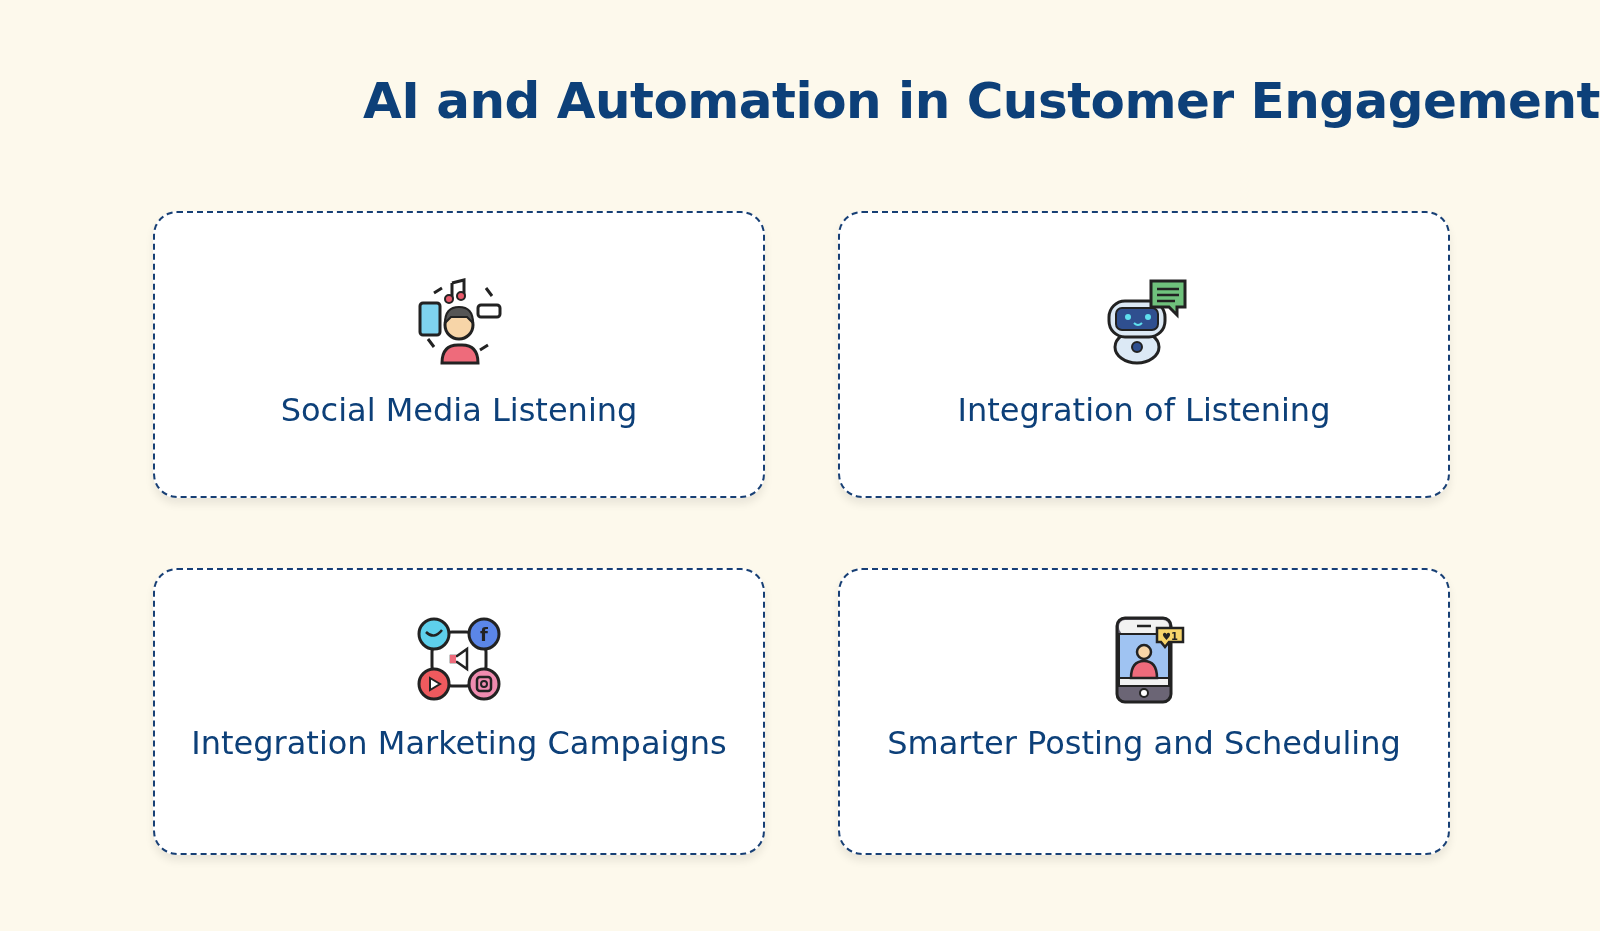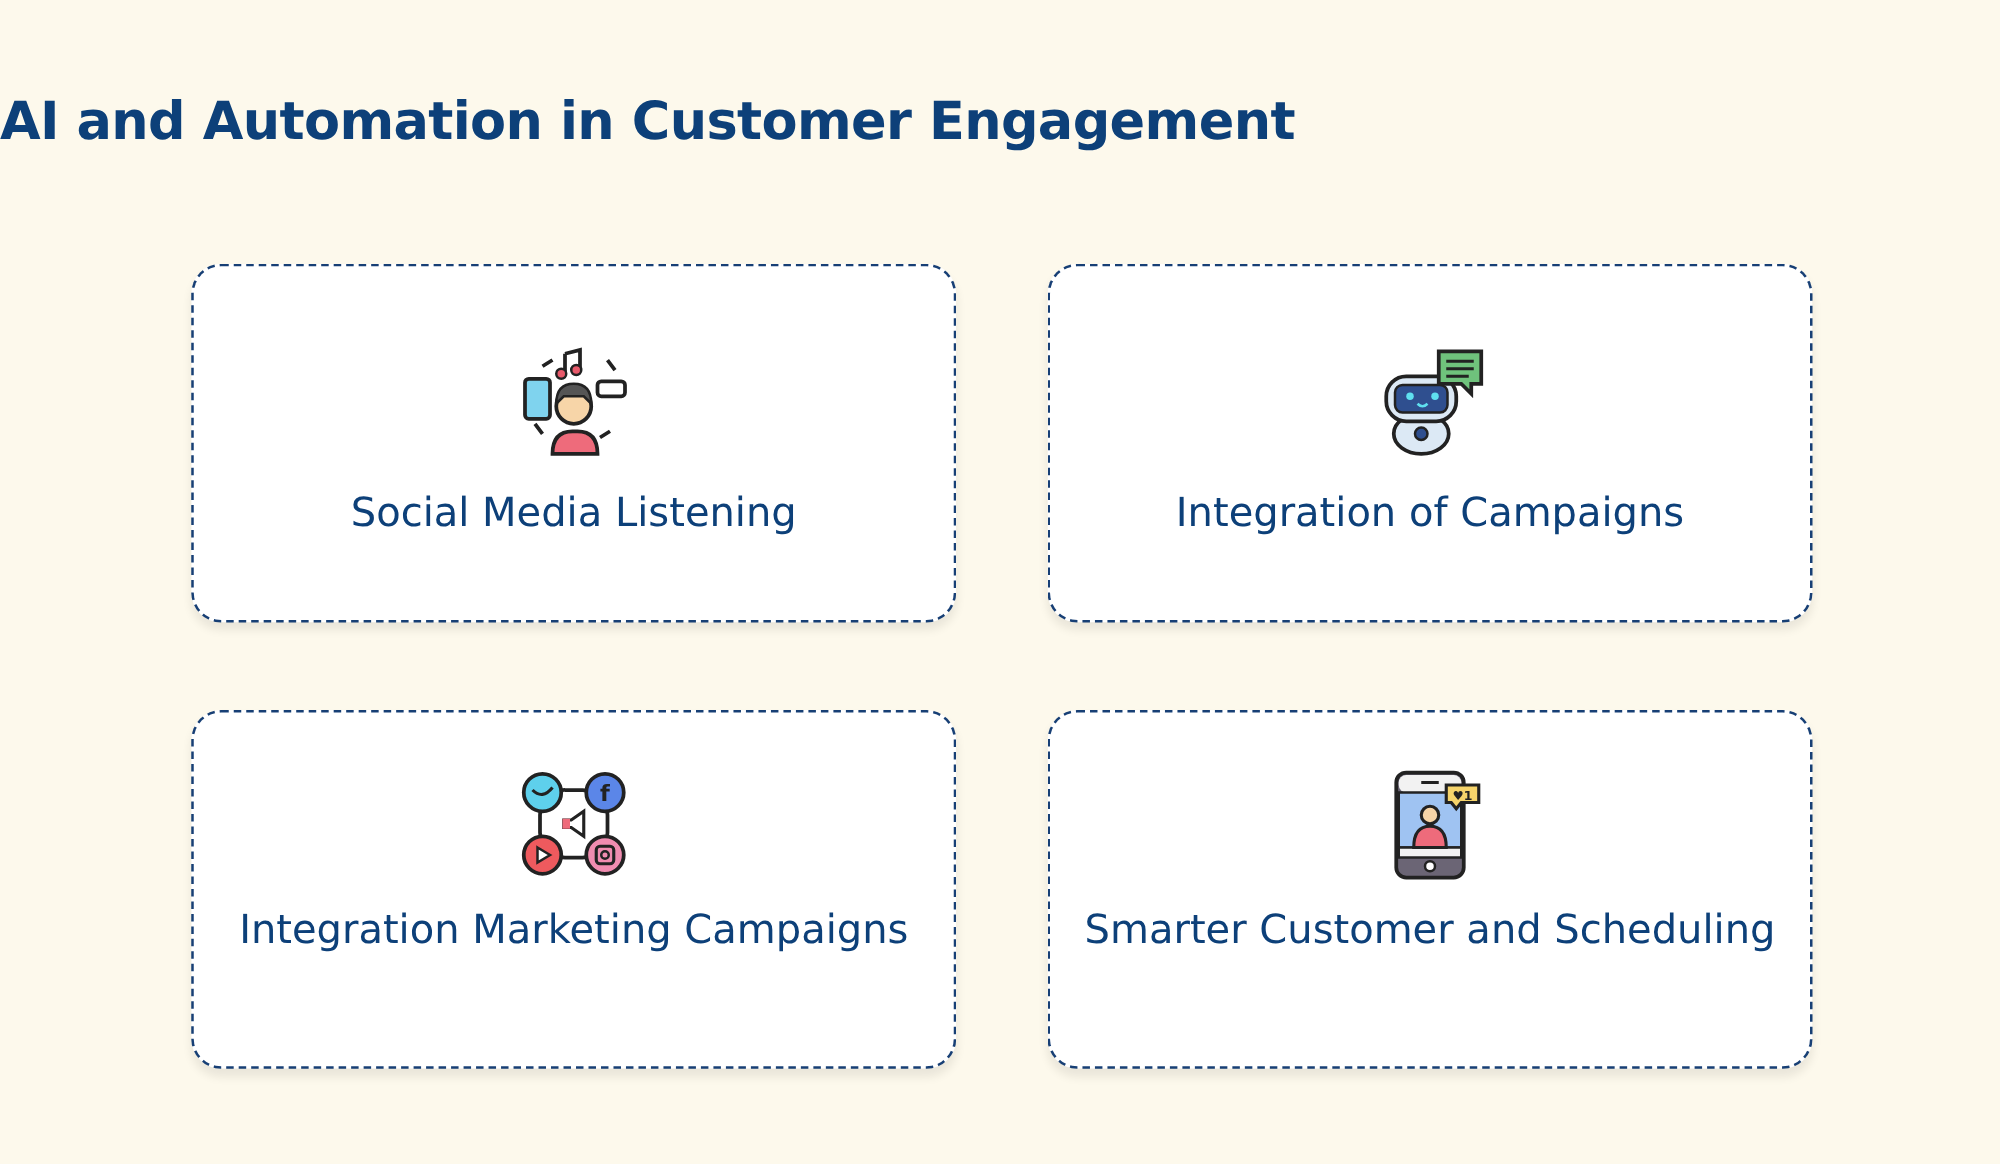--- a/index.html
+++ b/index.html
@@ -5,23 +5,23 @@
   html, body { margin: 0; padding: 0; }
   body {
     width: 1600px; height: 931px;
     background: #fdf9ec;
     font-family: "DejaVu Sans", sans-serif;
     position: relative;
     overflow: hidden;
   }
   .title {
     position: absolute; left: 0; right: 0; top: 72px;
-    text-align: left;
+    text-align: right;
     color: #0d4079;
-    font-size: 42px; font-weight: bold;
+    font-size: 50px; font-weight: bold;
     letter-spacing: -0.5px;
   }
   .card {
     position: absolute;
     width: 612px; height: 287px;
     background: #ffffff;
     border: 2px dashed #173f75;
     border-radius: 24px;
     box-shadow: 0 6px 8px rgba(0,0,0,0.08);
     box-sizing: border-box;
@@ -74,21 +74,21 @@
       <circle cx="38" cy="72" r="5" fill="#2f4f8f" stroke="#222" stroke-width="2"></circle>
       <rect x="10" y="26" width="56" height="36" rx="16" fill="#dce9f5" stroke="#222" stroke-width="3"></rect>
       <rect x="17" y="33" width="42" height="22" rx="6" fill="#2f4f8f" stroke="#222" stroke-width="2"></rect>
       <circle cx="29" cy="42" r="3" fill="#5fe0ef"></circle>
       <circle cx="49" cy="42" r="3" fill="#5fe0ef"></circle>
       <path d="M35 48 q4 4 8 0" stroke="#5fe0ef" stroke-width="2" fill="none"></path>
       <path d="M52 6 h34 v26 h-8 l0 8 -8 -8 h-18 z" fill="#6fc27c" stroke="#222" stroke-width="3"></path>
       <path d="M58 14 h22 M58 20 h22 M58 26 h18" stroke="#222" stroke-width="2.5"></path>
     </svg>
   </div>
-  <div class="label">Integration of Campaigns</div>
+  <div class="label">Integration of Listening</div>
 </div>
 
 <div class="card" id="c3">
   <div class="icon">
     <svg width="90" height="90" viewBox="0 0 90 90">
       <rect x="18" y="18" width="54" height="54" rx="20" fill="#fff" stroke="#222" stroke-width="3"></rect>
       <circle cx="20" cy="20" r="15" fill="#5ed0ec" stroke="#222" stroke-width="3"></circle>
       <circle cx="70" cy="20" r="15" fill="#5b86e8" stroke="#222" stroke-width="3"></circle>
       <circle cx="20" cy="70" r="15" fill="#ee5a5e" stroke="#222" stroke-width="3"></circle>
       <circle cx="70" cy="70" r="15" fill="#f08cb0" stroke="#222" stroke-width="3"></circle>
@@ -112,14 +112,14 @@
       <path d="M38 12 h14" stroke="#222" stroke-width="2.5"></path>
       <rect x="20" y="20" width="50" height="44" fill="#9fc3f2" stroke="#222" stroke-width="2"></rect>
       <rect x="20" y="64" width="50" height="8" fill="#f2f2f2" stroke="#222" stroke-width="2"></rect>
       <circle cx="45" cy="79" r="4" fill="#fff" stroke="#222" stroke-width="2"></circle>
       <circle cx="45" cy="38" r="7" fill="#f7d5a8" stroke="#222" stroke-width="2.5"></circle>
       <path d="M32 64 q0 -17 13 -17 q13 0 13 17 z" fill="#ee6b7b" stroke="#222" stroke-width="2.5"></path>
       <path d="M58 14 h26 v14 h-14 l-4 5 -4 -5 h-4 z" fill="#f6d46b" stroke="#222" stroke-width="2.5"></path>
       <text x="71" y="26" font-size="10" font-weight="bold" text-anchor="middle" fill="#222" font-family="DejaVu Sans, sans-serif">♥1</text>
     </svg>
   </div>
-  <div class="label">Smarter Customer and Scheduling</div>
+  <div class="label">Smarter Posting and Scheduling</div>
 </div>
 
 </body></html>

